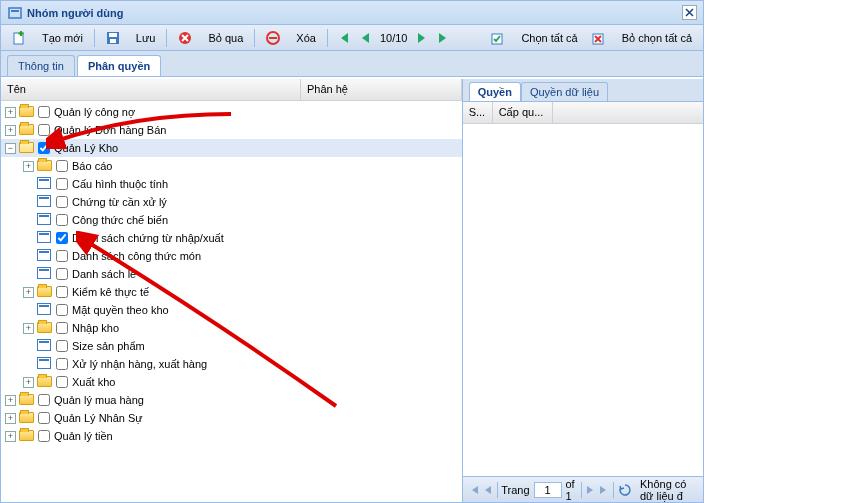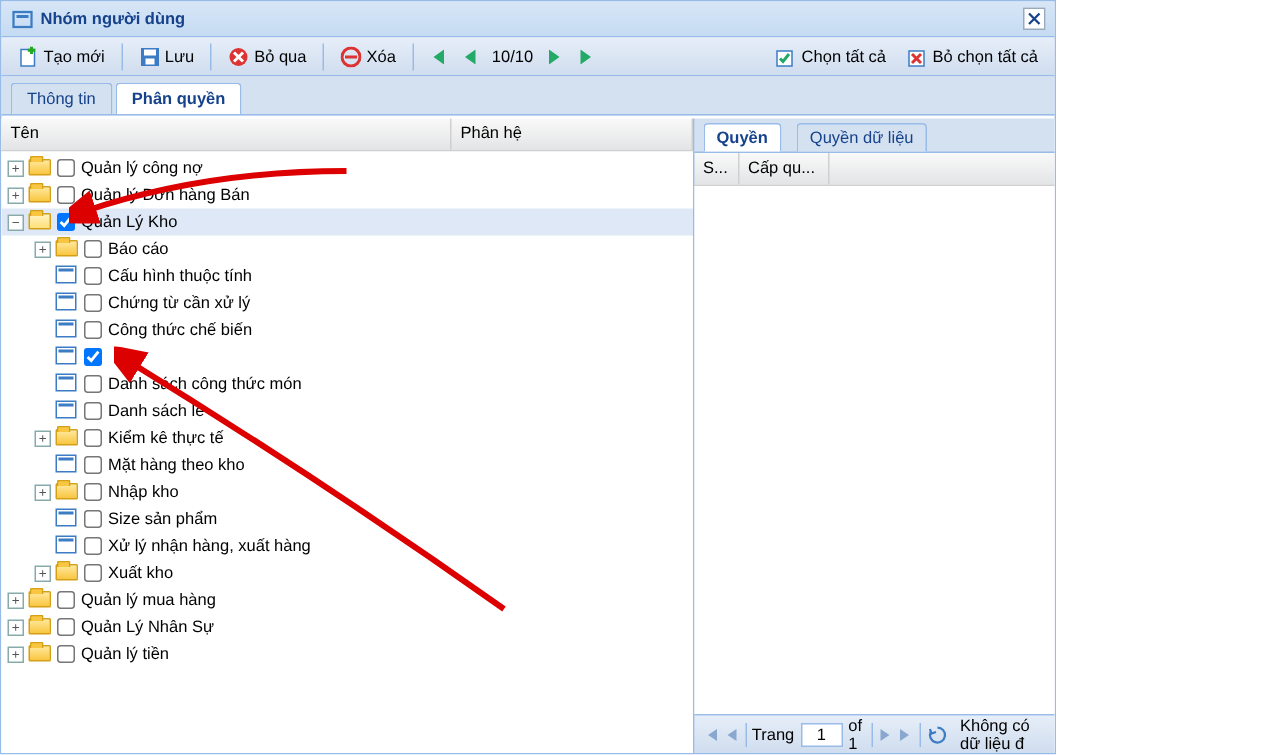--- a/index.html
+++ b/index.html
@@ -4,21 +4,21 @@
 <style>
 * { box-sizing: border-box; margin: 0; padding: 0; }
 body { font-family: Tahoma, Arial, sans-serif; font-size: 11px; color: #000; background: #fff; overflow: hidden; }
 .window { width: 704px; height: 503px; border: 1px solid #99bbe8; position: relative; background: #fff; }
 .titlebar { background: linear-gradient(#d7e6f7, #c5dbf2); height: 24px; display: flex; align-items: center; justify-content: space-between; padding: 0 6px; border-bottom: 1px solid #99bbe8; }
 .titlebar-left { display: flex; align-items: center; gap: 4px; }
 .title-icon { width: 16px; height: 16px; display: inline-flex; align-items: center; justify-content: center; }
 .titlebar-title { font-weight: bold; color: #15428b; }
 .close-btn { width: 15px; height: 15px; border: 1px solid #9ab; background: #fff; display: flex; align-items: center; justify-content: center; cursor: pointer; }
 .toolbar { background: linear-gradient(#e6eef8, #d0ddef); height: 26px; display: flex; align-items: center; padding: 0 4px; border-bottom: 1px solid #99bbe8; }
-.tb-btn { display: inline-flex; align-items: center; gap: 3px; padding: 2px 6px; cursor: pointer; border: 1px solid transparent; border-radius: 2px; color: #000; }
+.tb-btn { display: inline-flex; align-items: center; gap: 16px; padding: 2px 6px; cursor: pointer; border: 1px solid transparent; border-radius: 2px; color: #000; }
 .tb-sep { width: 1px; height: 18px; background: #99bbe8; margin: 0 4px; }
 .nav-group { display: flex; align-items: center; gap: 6px; margin-left: 4px; }
 .nav-ctrl { width: 16px; height: 16px; display: inline-flex; align-items: center; justify-content: center; cursor: pointer; color: #2a6; }
 .nav-count { font-size: 11px; }
 .spacer { flex: 1; }
 .tabs { background: #d3e1f1; padding: 4px 6px 0 6px; border-bottom: 1px solid #99bbe8; display: flex; gap: 2px; }
 .tab { padding: 4px 10px; border: 1px solid #99bbe8; border-bottom: none; background: #d3e1f1; border-radius: 3px 3px 0 0; cursor: pointer; color: #15428b; }
 .tab.active { background: #fff; font-weight: bold; }
 .content { display: flex; position: absolute; top: 78px; bottom: 0; left: 0; right: 0; background:#fff;}
 .left-panel { width: 498px; border-right: 1px solid #99bbe8; display: flex; flex-direction: column; position: relative; }
@@ -33,21 +33,21 @@
 .toggle { width: 11px; height: 11px; border: 1px solid #8aa; background: #fff; display: inline-flex; align-items: center; justify-content: center; font-size: 9px; line-height: 1; margin-right: 3px; cursor: pointer; color:#555;}
 .ficon { width: 16px; height: 14px; margin-right: 3px; display: inline-flex; }
 .folder { background: linear-gradient(#ffe89c,#f9c641); border:1px solid #d4a017; border-radius:1px; width:15px; height:11px; margin-top:1px; position:relative;}
 .folder:before{content:'';position:absolute;top:-3px;left:0;width:7px;height:3px;background:#f9c641;border:1px solid #d4a017;border-bottom:none;border-radius:1px 1px 0 0;}
 .folder.open { background: linear-gradient(#fff3c2,#ffe07a); }
 .form-ic { width:14px; height:12px; background:#fff; border:1px solid #3b7cc4; position:relative;}
 .form-ic:before{content:'';position:absolute;top:1px;left:1px;right:1px;height:2px;background:#3b7cc4;}
 .cb { width: 12px; height: 12px; margin-right: 4px; cursor: pointer; }
 .node-label { color: #000; }
 .ind { display:inline-block; height:1px;}
-.rtabs { background:#d3e1f1; padding:3px 6px 0 6px; border-bottom:1px solid #99bbe8; display:flex; gap:10px;}
+.rtabs { background:#d3e1f1; padding:3px 6px 0 6px; border-bottom:1px solid #99bbe8; display:flex; gap:0;}
 .rtab { padding:3px 8px; border:1px solid #99bbe8; border-bottom:none; background:#d3e1f1; border-radius:3px 3px 0 0; cursor:pointer; color:#15428b;}
 .rtab.active { background:#fff; font-weight:bold;}
 .right-grid-head { display:flex; background:linear-gradient(#f9f9f9,#e3e4e6); border-bottom:1px solid #d0d0d0; height:22px;}
 .rcol { padding:4px 6px; border-right:1px solid #d0d0d0; overflow:hidden; text-overflow:ellipsis; white-space:nowrap;}
 .right-body { flex:1; background:#fff; display:flex; align-items:center; justify-content:center; position:relative;}
 .pager { background:linear-gradient(#e6eef8,#d0ddef); height:26px; border-top:1px solid #99bbe8; display:flex; align-items:center; padding:0 6px; gap:4px;}
 .pager input { width:28px; height:16px; font-size:11px; text-align:center; border:1px solid #99bbe8;}
 .pager-btn { width:16px; height:16px; display:inline-flex; align-items:center; justify-content:center; color:#8aa8cf; cursor:pointer;}
 .arrow { position:absolute; pointer-events:none; z-index:100;}
 </style>
@@ -234,20 +234,21 @@
                       <span class="node-label">Công thức chế biến</span>
                     </div>
                   </li>
                 <li>
                     <div class="node">
                       <span class="ind" style="width:32px"></span>
                       <span class="ficon">
                         <span class="form-ic"></span>
                       </span>
                       <input type="checkbox" class="cb" checked="" style="">
+                      <span class="node-label">Danh sách chứng từ nhập/xuất</span>
                     </div>
                   </li>
                 <li>
                     <div class="node">
                       <span class="ind" style="width:32px"></span>
                       <span class="ficon">
                         <span class="form-ic"></span>
                       </span>
                       <input type="checkbox" class="cb" style="">
                       <span class="node-label">Danh sách công thức món</span>
@@ -274,21 +275,21 @@
                       <span class="node-label">Kiểm kê thực tế</span>
                     </div>
                   </li>
                 <li>
                     <div class="node">
                       <span class="ind" style="width:32px"></span>
                       <span class="ficon">
                         <span class="form-ic"></span>
                       </span>
                       <input type="checkbox" class="cb" style="">
-                      <span class="node-label">Mặt hàng theo kho</span>
+                      <span class="node-label">Mặt quyền theo kho</span>
                     </div>
                   </li>
                 <li>
                     <div class="node">
                       <span class="ind" style="width:18px"></span>
                       <span class="toggle">+</span>
                       <span class="ficon">
                         <span class="folder"></span>
                       </span>
                       <input type="checkbox" class="cb" style="">

